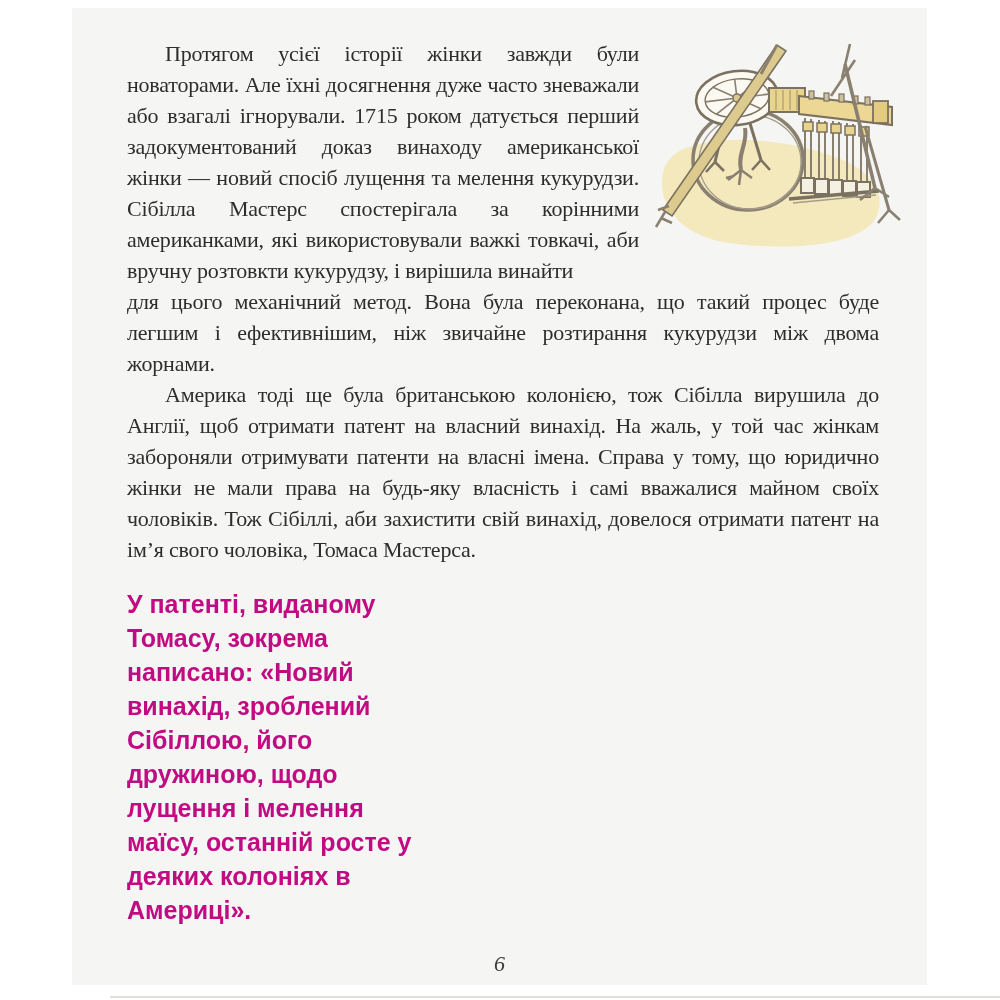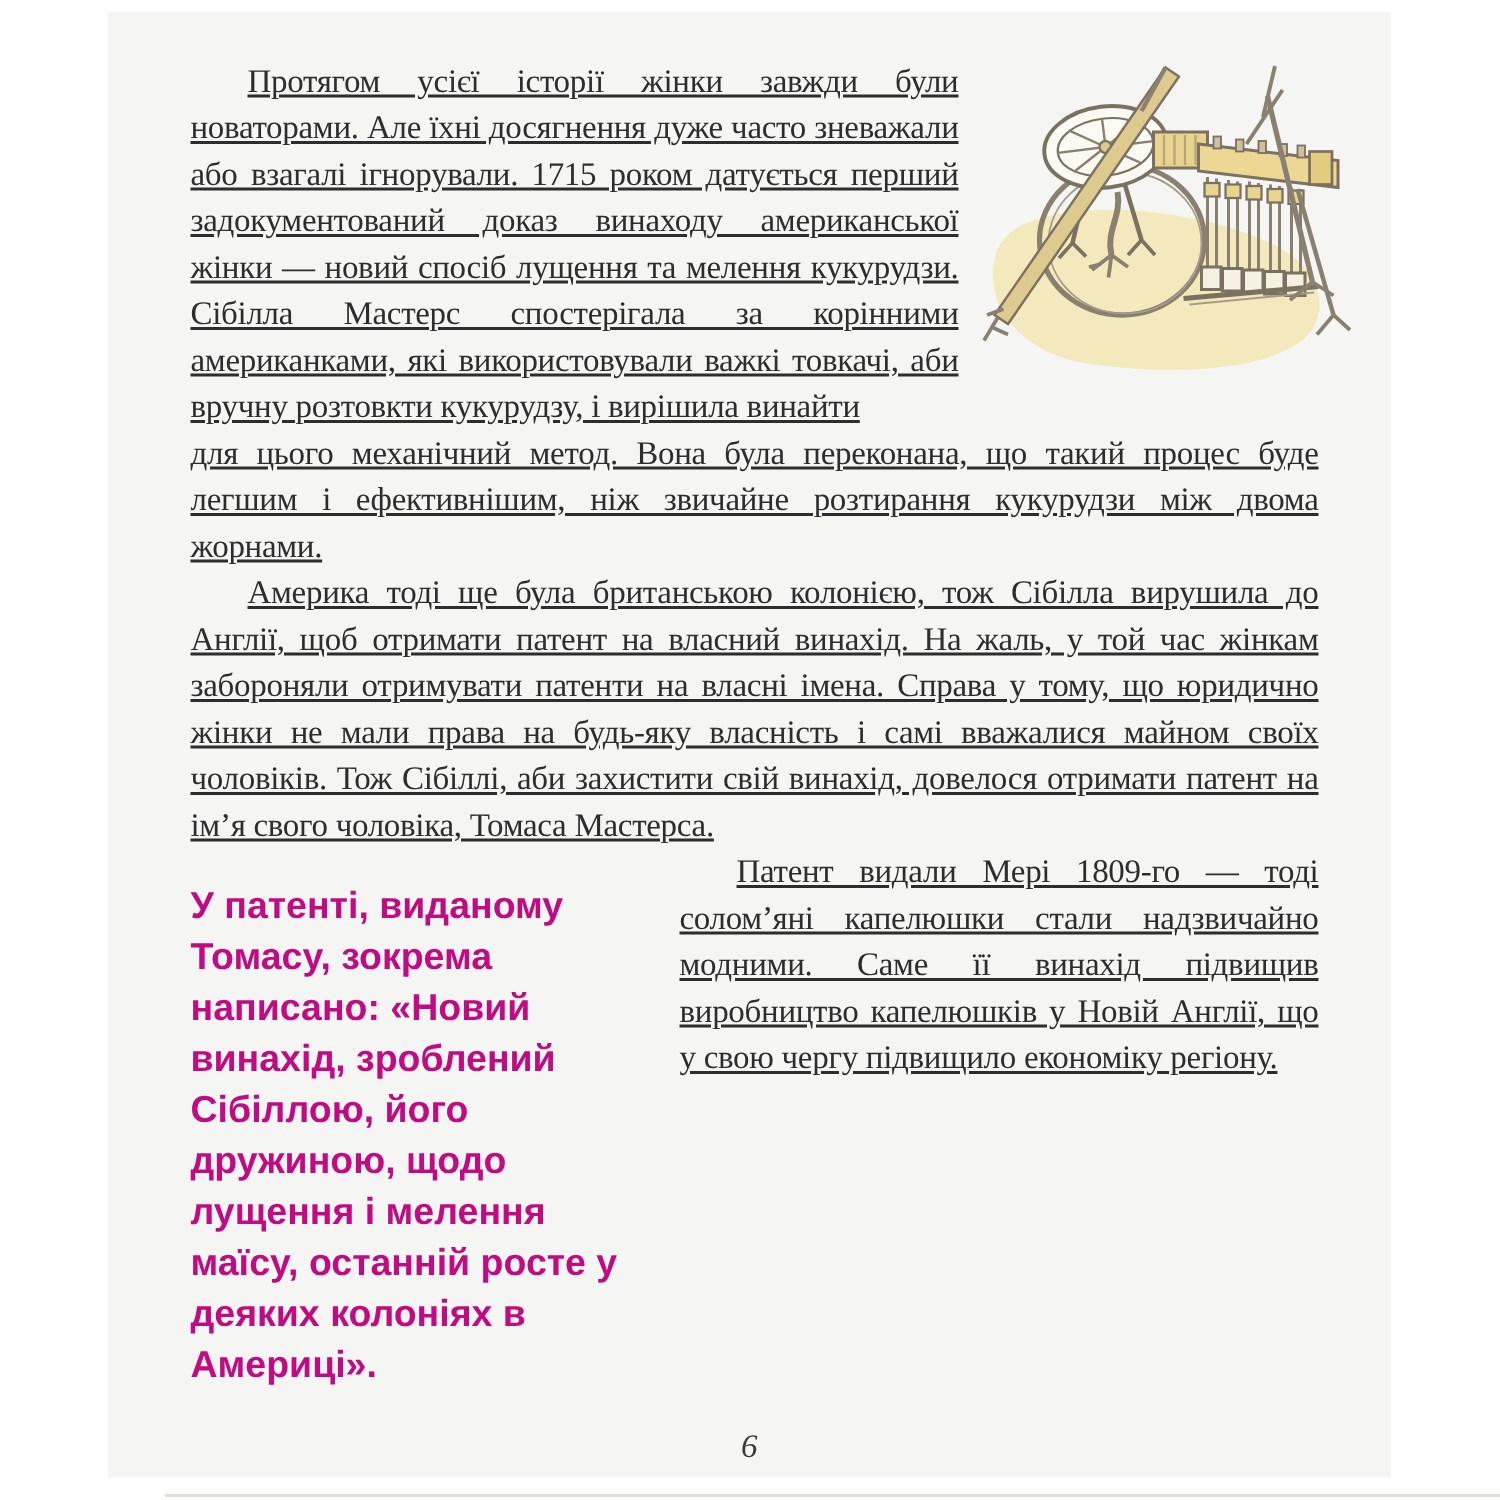--- a/index.html
+++ b/index.html
@@ -13,21 +13,20 @@
   .page-edge{
     position:absolute; left:110px; top:996px; width:890px; height:2px;
     background:#dededb;
   }
 
   .content{
     padding:30px 48px 0 55px;
     font-size:22px; line-height:31px; color:#2d2d2d;
     text-align:justify;
     letter-spacing:-0.2px;
-    text-decoration:underline;
   }
   .para{margin:0;}
   .para.indent{text-indent:38px;}
   .para.just-last{text-align-last:justify;}
 
   
   figure.illus{
     float:right; width:270px; height:248px;
     margin:0 -40px 0 10px; padding:0;
     position:relative;
@@ -132,19 +131,18 @@
     </figure>
 
     <p class="para indent">Протягом усієї історії жінки завжди були новаторами. Але їхні досягнення дуже часто зневажали або взагалі ігнорували. 1715 роком датується перший задокументований доказ винаходу американської жінки — новий спосіб лущення та мелення кукурудзи. Сібілла Мастерс спостерігала за корінними американками, які використовували важкі товкачі, аби вручну розтовкти кукурудзу, і вирішила винайти</p>
     <p class="para">для цього механічний метод. Вона була переконана, що такий процес буде легшим і ефективнішим, ніж звичайне розтирання кукурудзи між двома жорнами.</p>
     <p class="para indent">Америка тоді ще була британською колонією, тож Сібілла вирушила до Англії, щоб отримати патент на власний винахід. На жаль, у той час жінкам забороняли отримувати патенти на власні імена. Справа у тому, що юридично жінки не мали права на будь-яку власність і самі вважалися майном своїх чоловіків. Тож Сібіллі, аби захистити свій винахід, довелося отримати патент на ім’я свого чоловіка, Томаса Мастерса.</p>
 
     <aside class="pull-quote">
       <span>У патенті, виданому Томасу, зокрема написано: «Новий винахід, зроблений Сібіллою, його дружиною, щодо лущення і мелення маїсу, останній росте у деяких колоніях в Америці».</span>
     </aside>
 
-    <p class="para indent">Патент видали Мері 1809-го — тоді солом’яні капелюшки стали надзвичайно модними. Саме її винахід підвищив виробництво капелюшків у Новій Англії, що у свою чергу підвищило економіку регіону.</p>
   </div>
 
   <div class="page-number">6</div>
 </div>
 
 <div class="page-edge"></div>
 
 </body></html>

